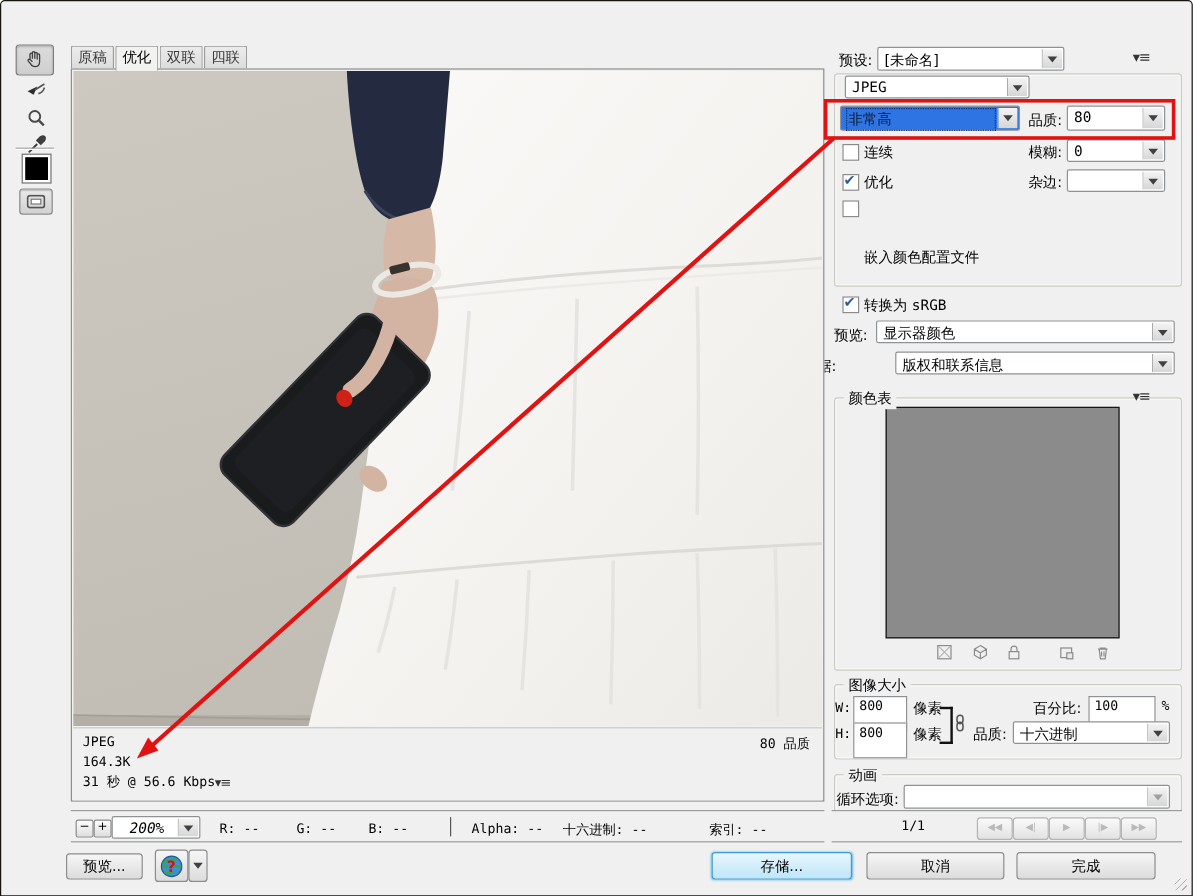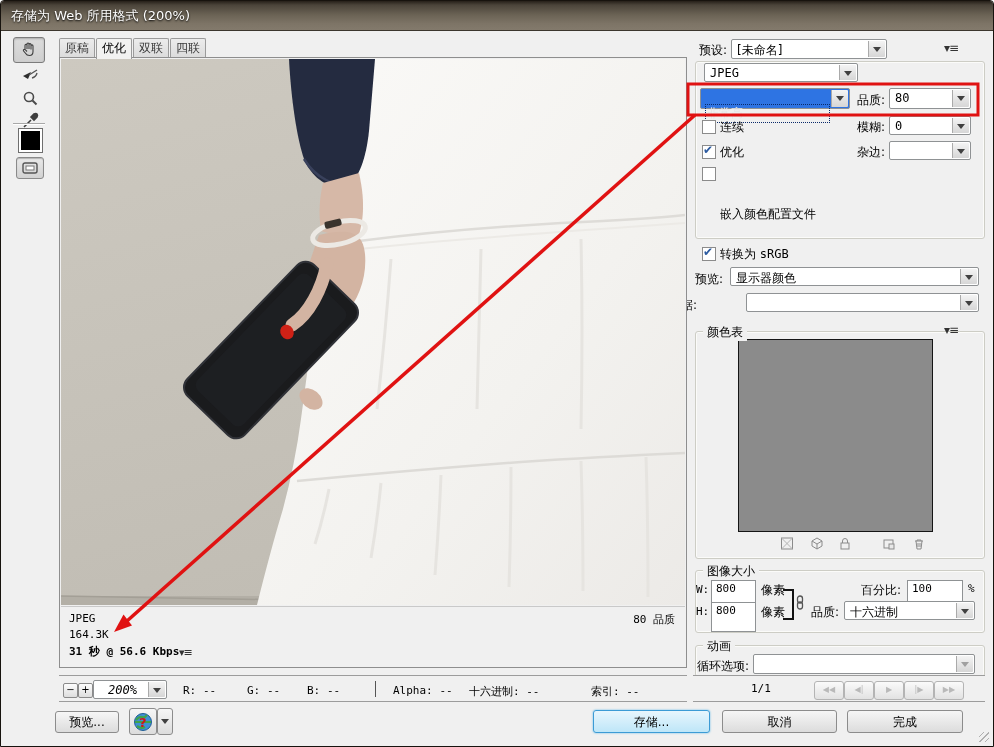--- a/index.html
+++ b/index.html
@@ -39,43 +39,40 @@
   
   .lbl{position:absolute;font-size:12px;white-space:nowrap;}
   .group{position:absolute;border:1px solid #cdcdc5;border-radius:3px;box-shadow:inset 0 0 0 1px #fbfbf9;}
   .gtitle{position:absolute;background:#f0f0f0;padding:0 4px;font-size:12px;z-index:2;}
   .combo{position:absolute;background:#fff;border:1px solid #8f9294;border-radius:2px;box-sizing:border-box;height:19px;}
   .combo .val{position:absolute;left:5px;top:2px;font-size:12px;white-space:nowrap;overflow:hidden;right:20px;}
   .combo .cbtn{position:absolute;right:1px;top:1px;bottom:1px;width:16px;background:linear-gradient(#f4f4f4,#d6d6d6);border-left:1px solid #aaa;border-radius:0 1px 1px 0;}
   .combo .cbtn::after{content:"";position:absolute;left:4px;top:6px;border:4px solid transparent;border-top:5px solid #404040;}
   .combo.disabled .cbtn::after{border-top-color:#a0a0a0;}
   .combo.sel{background:#2e74e3;}
-  .combo.sel .val{color:#e5e5e5;outline:1px dotted #0a2a6a;padding:0 1px;margin-top:14px;}
+  .combo.sel .val{color:#0f172a;outline:1px dotted #0a2a6a;padding:0 1px;}
   .field{position:absolute;background:#fff;border:1px solid #8f9294;box-sizing:border-box;height:30px;font-size:11px;padding:1px 4px;}
   .checkbox{position:absolute;width:12px;height:12px;background:#fff;border:1px solid #8b8b8b;box-sizing:content-box;}
   .checkbox[data-checked="true"]::after{content:"✔";position:absolute;left:0px;top:-3px;font-size:12px;color:#2b5aa0;font-weight:bold;}
   .ct-icon{position:absolute;top:536px;width:14px;height:13px;}
   .pbbtn{position:absolute;top:5px;width:28px;height:17px;border:1px solid #b4b4b4;border-radius:3px;
     background:linear-gradient(#fafafa,#e2e2e2);color:#b9b9b9;font-size:8px;text-align:center;line-height:16px;overflow:hidden;}
   
   .btn{position:absolute;border:1px solid #8c8c8c;border-radius:3px;background:linear-gradient(#f6f6f6,#dcdcdc);
     text-align:center;font-size:12px;box-sizing:border-box;}
   .btn.default{background:linear-gradient(#e8f6fd,#bee6f8);border:1px solid #3c9bd5;box-shadow:0 0 2px #55b4e6;}
   .grip{position:absolute;right:4px;bottom:4px;width:10px;height:10px;
     background:repeating-linear-gradient(135deg,transparent 0 3px,#b0b0b0 3px 4px);}
   .overlay{position:absolute;inset:0;z-index:60;pointer-events:none;}
 </style>
 </head>
 <body>
 
 <div class="win">
 
-  <div class="titlebar">
-    <span class="title">存储为 Web 所用格式 (200%)</span>
-  </div>
 
   <div class="tool selected" style="left:12px;top:36px;">
     <svg width="18" height="18" viewBox="0 0 18 18">
       <path d="M5 9 V4.5 q0-1.2 1-1.2 t1 1.2 V8 M7 8 V3.2 q0-1.2 1-1.2 t1 1.2 V8 M9 8 V3.8 q0-1.2 1-1.2 t1 1.2 V8.6 M11 8.6 V5 q0-1.1 1-1.1 t1 1.1 v5.5 q0 4-3.5 4 q-2.8 0-3.8-2 L3.6 10 q-.6-1 .3-1.5 t1.6.4 L7 10.5" fill="none" stroke="#3e3e3e" stroke-width="1.1"></path>
     </svg>
   </div>
   <div class="tool" style="left:14px;top:62px;">
     <svg width="20" height="18" viewBox="0 0 20 18">
       <path d="M3 10 L11 6 L8 13 Z" fill="#2e2e2e"></path>
       <path d="M9 9 L17 4 M12 12 q4-1 5-5" fill="none" stroke="#555" stroke-width="1.4"></path>
@@ -162,21 +159,21 @@
 
         <ellipse cx="250" cy="340" rx="13" ry="9" fill="#d3b4a2" transform="rotate(40 250 340)"></ellipse>
 
         <path d="M266,205 C261,230 248,255 231,266" fill="none" stroke="#d3b4a2" stroke-width="13" stroke-linecap="round"></path>
         <ellipse cx="226" cy="273" rx="6.5" ry="7.5" fill="#cf2116" transform="rotate(-32 226 273)"></ellipse>
       </svg>
     </div>
     <div class="pv-info">
       <span class="ln mono" style="left:8px;top:5px;">JPEG</span>
       <span class="ln mono" style="left:8px;top:21px;">164.3K</span>
-      <span class="ln mono" style="left:8px;top:37px;font-weight:bold;">31 秒 @ 56.6 Kbps</span>
+      <span class="ln mono" style="left:8px;top:37px;">31 秒 @ 56.6 Kbps</span>
       <span class="ln menu-glyph" style="left:118px;top:39px;">▾≡</span>
       <span class="ln mono" style="right:10px;top:5px;">80 品质</span>
     </div>
   </div>
 
   <div class="statusbar">
     <div class="zoombtn" style="left:4px;">−</div>
     <div class="zoombtn" style="left:19px;">+</div>
     <div class="combo" style="left:34px;top:4px;width:74px;font-style:italic;">
       <span class="val mono" style="left:14px;">200%</span>
@@ -237,20 +234,21 @@
   <span class="lbl" style="left:719px;top:245px;"><span>转换为</span> <span class="mono">sRGB</span></span>
 
   <span class="lbl" style="left:694px;top:270px;">预览:</span>
   <div class="combo" style="left:729px;top:266px;width:249px;">
     <span class="val">显示器颜色</span>
     <span class="cbtn"></span>
   </div>
 
   <span class="lbl" style="left:656px;top:296px;text-align:center;">元数据:</span>
   <div class="combo" style="left:745px;top:292px;width:233px;">
+    <span class="val">版权和联系信息</span>
     <span class="cbtn"></span>
   </div>
 
   <div class="group" style="left:694px;top:330px;width:288px;height:226px;"></div>
   <span class="gtitle" style="left:702px;top:323px;">颜色表</span>
   <span class="lbl menu-glyph" style="left:943px;top:322px;font-size:12px;">▾≡</span>
   <div class="abs" style="left:737px;top:338px;width:193px;height:191px;background:#8b8b8b;border:1px solid #151515;"></div>
   <svg class="ct-icon" style="left:779px;" viewBox="0 0 14 13">
     <rect x="1.5" y="1" width="11" height="11" fill="none" stroke="#8b8b8b"></rect>
       <path d="M2 1.5 L12 11.5 M12 1.5 L2 11.5" stroke="#b5b5b5"></path>

